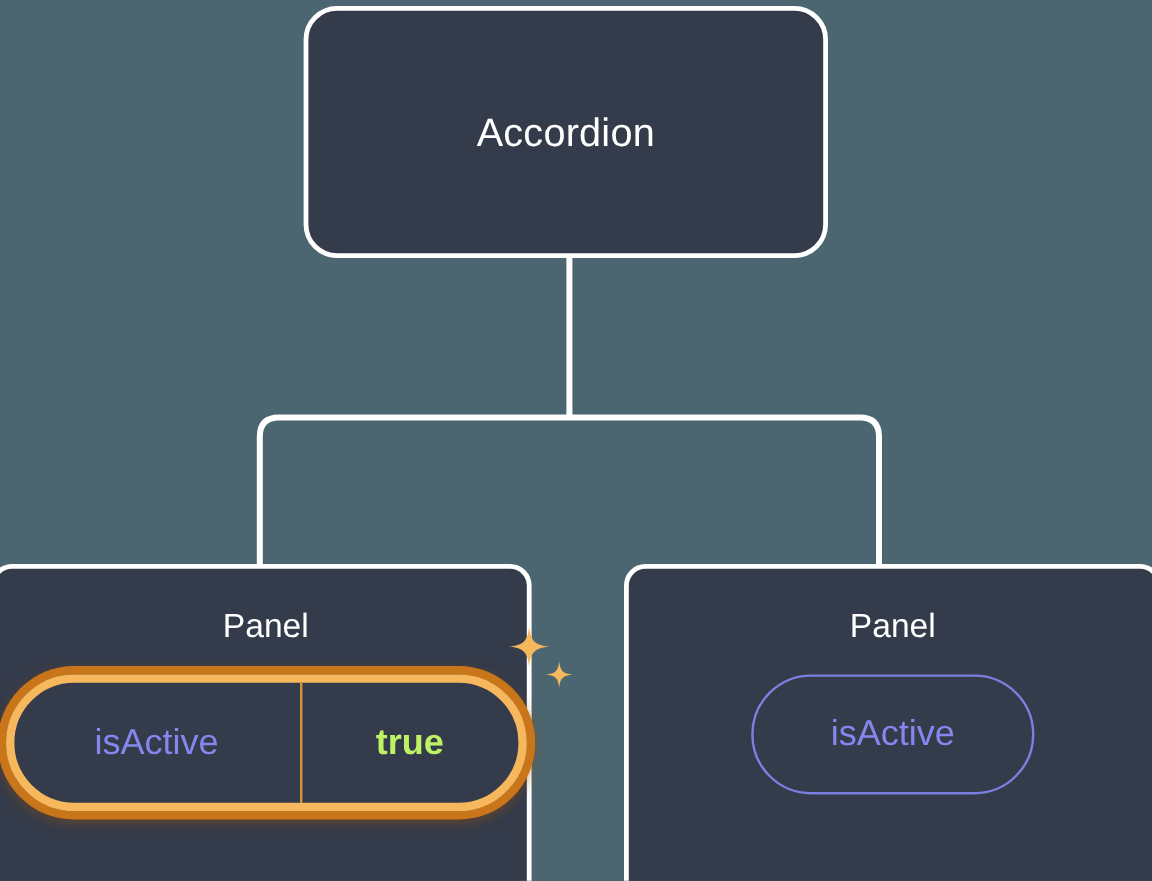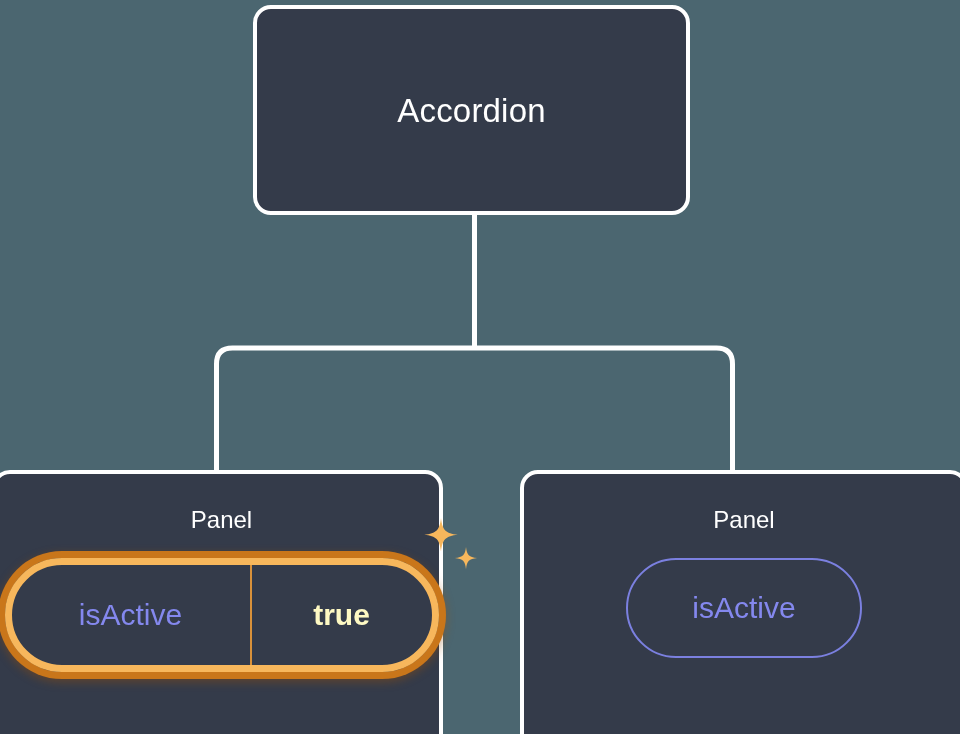--- a/index.html
+++ b/index.html
@@ -43,20 +43,21 @@
     flex-direction: column;
     align-items: center;
   }
 
   .node-root {
     left: 253px;
     top: 5px;
     width: 437px;
     height: 210px;
     justify-content: center;
+    border-radius: 28px;
   }
 
   .node-title-root {
     color: #ffffff;
     font-size: 33px;
     font-weight: 400;
     letter-spacing: 0.2px;
     line-height: 1;
   }
 
@@ -72,21 +73,21 @@
     width: 451px;
   }
 
   .node-leaf-right {
     left: 520px;
     width: 448px;
   }
 
   .node-title-leaf {
     color: #ffffff;
-    font-size: 24px;
+    font-size: 28px;
     font-weight: 400;
     line-height: 1;
     margin-bottom: 26px;
   }
   .node-leaf-left .node-title-leaf { margin-left: 8px; }
 
   
   .pill-wrap {
     position: relative;
     display: flex;
@@ -119,21 +120,21 @@
 
   
   .pill-highlight {
     border: 7px solid #f7b75c;
     height: 114px;
     box-shadow:
       0 0 0 7px #c9761a,
       0 3px 10px 7px rgba(150, 80, 10, 0.45);
   }
   .pill-highlight .pill-key   { min-width: 186px; }
-  .pill-highlight .pill-value { min-width: 128px; border-left: 2px solid #d9913a; font-weight: 700; color: #fef9c3; }
+  .pill-highlight .pill-value { min-width: 128px; border-left: 2px solid #d9913a; font-weight: 700; color: #bef264; }
 
   
   .sparkles {
     position: absolute;
     right: -42px;
     top: -42px;
     width: 60px;
     height: 64px;
     pointer-events: none;
   }

